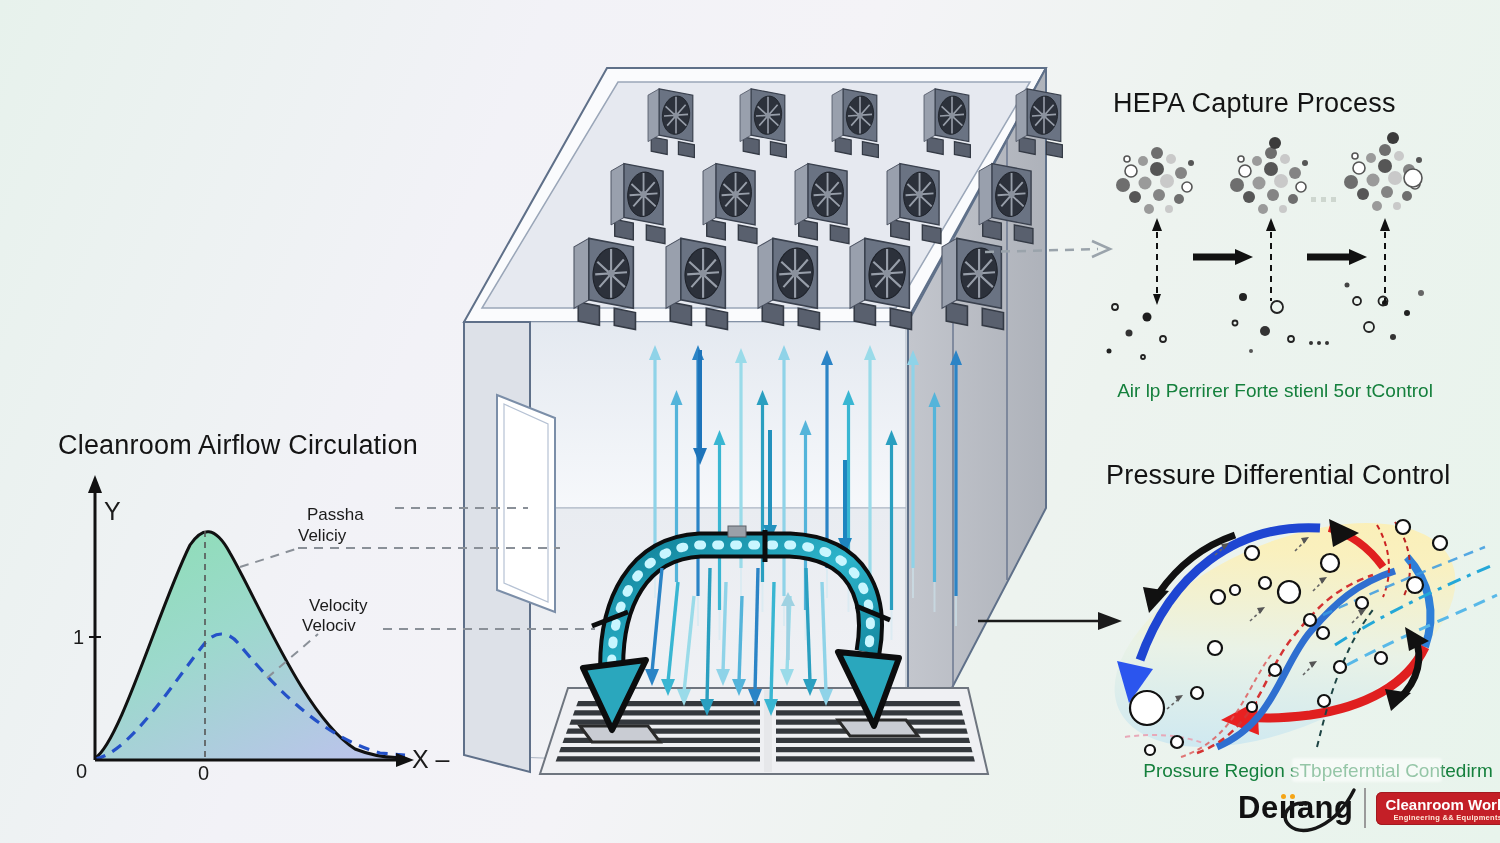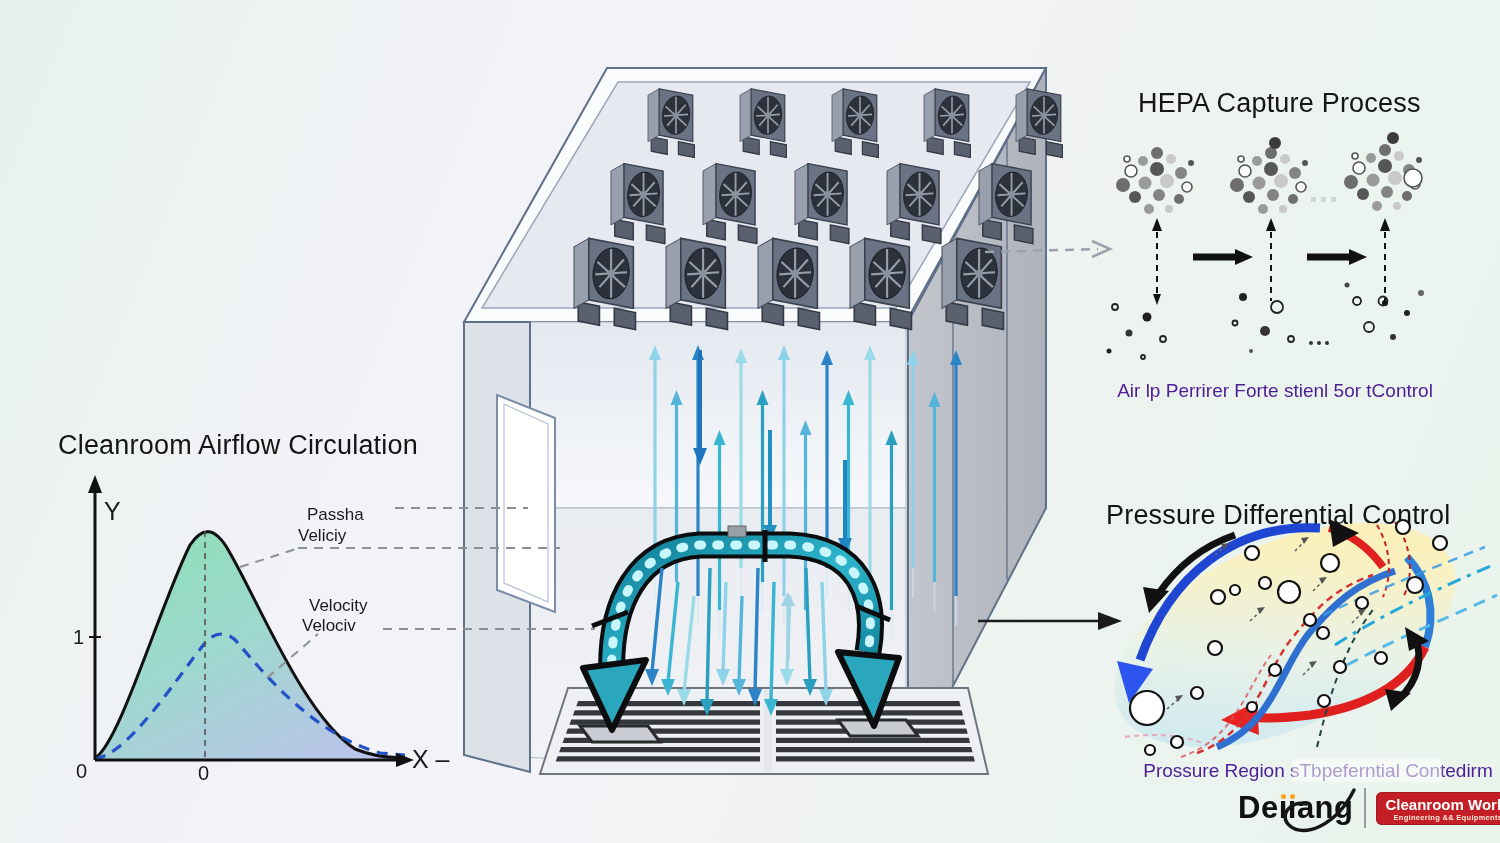--- a/index.html
+++ b/index.html
@@ -1,21 +1,21 @@
 <!DOCTYPE html>
 <html><head>
 <meta charset="utf-8">
 <style>
   html,body{margin:0;padding:0;}
   body{width:1500px;height:843px;overflow:hidden;position:relative;
        font-family:"Liberation Sans",sans-serif;color:#1b1b1b;
        background:linear-gradient(112deg,#e7f2ec 0%,#f2f2f7 30%,#f4f3f7 48%,#edf3ef 68%,#e8f4ec 100%);}
   .abs{position:absolute;}
   .title{font-size:27px;color:#141414;letter-spacing:.2px;white-space:nowrap;}
-  .caption{font-size:19px;color:#4c1d95;text-align:center;white-space:nowrap;}
+  .caption{font-size:19px;color:#15803d;text-align:center;white-space:nowrap;}
   svg{display:block;}
   svg text{font-family:"Liberation Sans",sans-serif;fill:#1b1b1b;}
   .chart-label{font-size:17px;}
   .axis-label{font-size:25px;}
   .tick-label{font-size:20px;}
   #brand-row{display:flex;align-items:center;gap:10px;}
   #brand-name{font-size:31px;font-weight:700;color:#111;position:relative;letter-spacing:.5px;}
   #brand-name .dotless{position:relative;}
   #brand-name .odot{position:absolute;width:5px;height:5px;border-radius:50%;background:#f5a516;top:4px;}
   #brand-divider{width:2px;height:40px;background:#9a9a9a;}
@@ -343,21 +343,21 @@
   <text x="13" y="179" class="tick-label">1</text>
   <text x="16" y="313" class="tick-label">0</text>
   <text x="138" y="315" class="tick-label">0</text>
 
   <text x="247" y="55" class="chart-label">Passha</text>
   <text x="238" y="76" class="chart-label">Veliciy</text>
   <text x="249" y="146" class="chart-label">Velocity</text>
   <text x="242" y="166" class="chart-label">Velociv</text>
 </svg>
 
-<div class="abs title" style="left:1138px;top:88px;">HEPA Capture Process</div>
+<div class="abs title" style="left:1113px;top:88px;">HEPA Capture Process</div>
 <svg class="abs" style="left:1085px;top:125px;" width="410" height="295" viewBox="0 0 410 295">
   <g>
       <g>
         <circle cx="72" cy="28" r="6" fill="#6e6e6e" stroke="none" stroke-width="1.6"></circle>
         <circle cx="58" cy="36" r="5" fill="#9a9a9a" stroke="none" stroke-width="1.6"></circle>
         <circle cx="86" cy="34" r="5" fill="#c9c9c9" stroke="none" stroke-width="1.6"></circle>
         <circle cx="46" cy="46" r="6" fill="#fff" stroke="#555" stroke-width="1.6"></circle>
         <circle cx="72" cy="44" r="7" fill="#565656" stroke="none" stroke-width="1.6"></circle>
         <circle cx="96" cy="48" r="6" fill="#848484" stroke="none" stroke-width="1.6"></circle>
         <circle cx="38" cy="60" r="7" fill="#6e6e6e" stroke="none" stroke-width="1.6"></circle>
@@ -453,21 +453,21 @@
     </g>
     <g>
       <circle cx="226" cy="218" r="2" fill="#333"></circle>
         <circle cx="234" cy="218" r="2" fill="#333"></circle>
         <circle cx="242" cy="218" r="2" fill="#333"></circle>
     </g>
   </g>
 </svg>
 <div class="abs caption" style="left:1095px;top:380px;width:360px;">Air lp Perrirer Forte stienl 5or tControl</div>
 
-<div class="abs title" style="left:1106px;top:460px;margin-top:40px;">Pressure Differential Control</div>
+<div class="abs title" style="left:1106px;top:460px;">Pressure Differential Control</div>
 <svg class="abs" style="left:1085px;top:495px;" width="415" height="285" viewBox="0 0 415 285">
   <defs>
     <linearGradient id="lensGrad" x1="0" y1="1" x2="1" y2="0">
       <stop offset="0" stop-color="#bfe3f6"></stop>
         <stop offset=".45" stop-color="#e9f2e6"></stop>
         <stop offset=".75" stop-color="#fbf0ba"></stop>
         <stop offset="1" stop-color="#fdeeae"></stop>
     </linearGradient>
   </defs>
   <ellipse cx="200" cy="140" rx="182" ry="92" transform="rotate(-24 200 140)" fill="url(#lensGrad)" opacity=".92"></ellipse>

